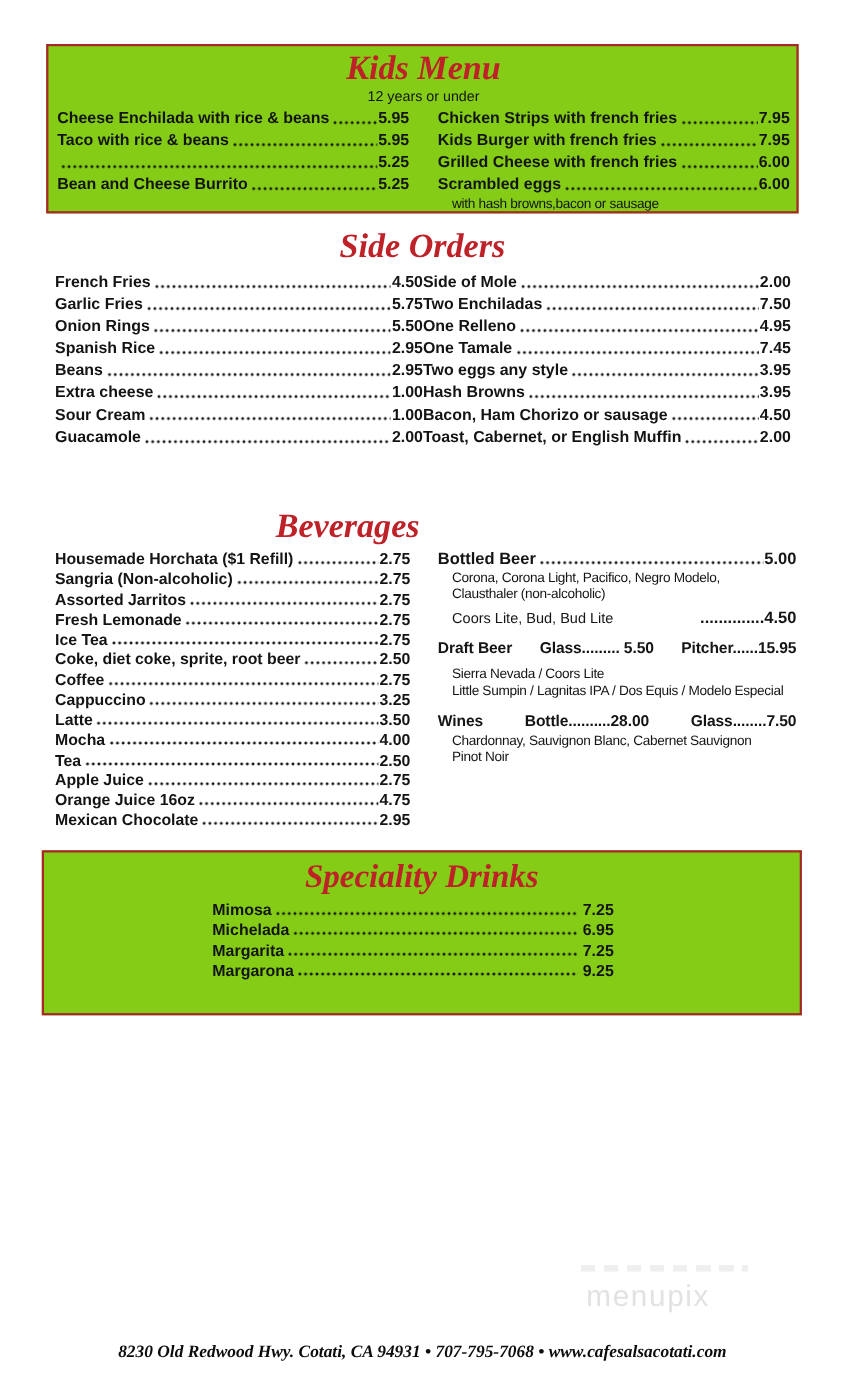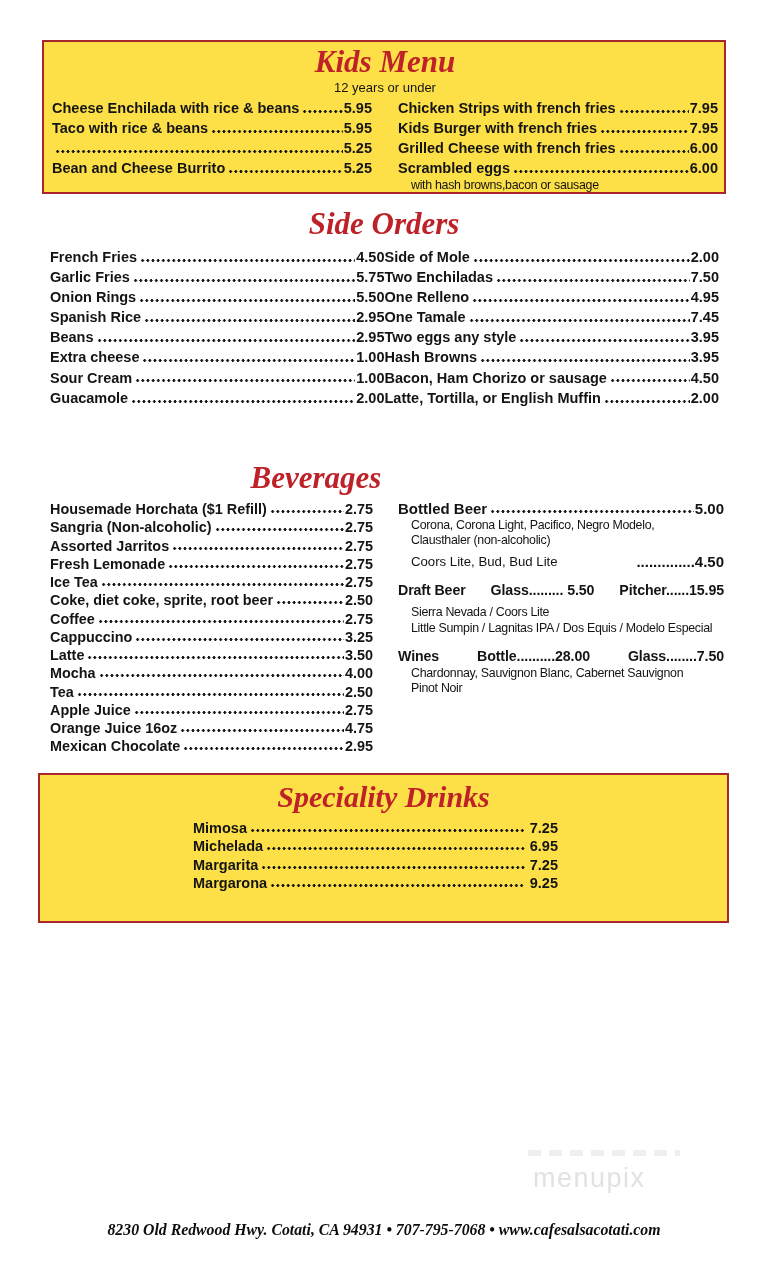--- a/index.html
+++ b/index.html
@@ -21,21 +21,21 @@
     font-weight:700;
     font-size:31px;
     line-height:36px;
     color:#be2127;
   }
   
   .box{
     position:absolute;
     box-sizing:border-box;
     border:2px solid #a8262c;
-    background:#fde047;
+    background:#84cc16;
   }
   .box.kids{top:40px;left:42px;width:684px;height:154px;padding:2px 6px 0 8px;}
   .box.spec{top:773px;left:38px;width:691px;height:150px;padding:4px 0 0 0;}
   .subtitle{
     margin:0;
     text-align:center;
     font-size:13px;
     line-height:15px;
     font-weight:400;
   }
@@ -279,21 +279,21 @@
           <span class="pr">3.95</span>
         </div>
 
         <div class="row">
           <span class="nm">Bacon, Ham Chorizo or sausage</span>
           <span class="leader"></span>
           <span class="pr">4.50</span>
         </div>
 
         <div class="row">
-          <span class="nm">Latte, Tortilla, or English Muffin</span>
+          <span class="nm">Toast, Cabernet, or English Muffin</span>
           <span class="leader"></span>
           <span class="pr">2.00</span>
         </div>
       </div>
   </div>
 
   <h2 class="title bev-title">Beverages</h2>
   <div class="cols bev-cols">
     <div class="bev-left list">
 

